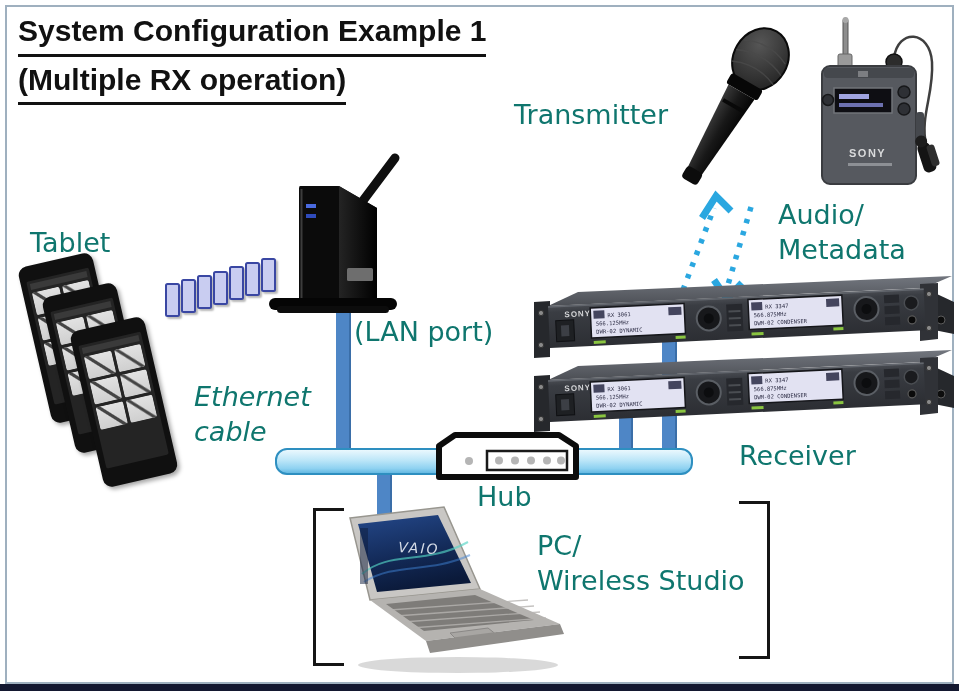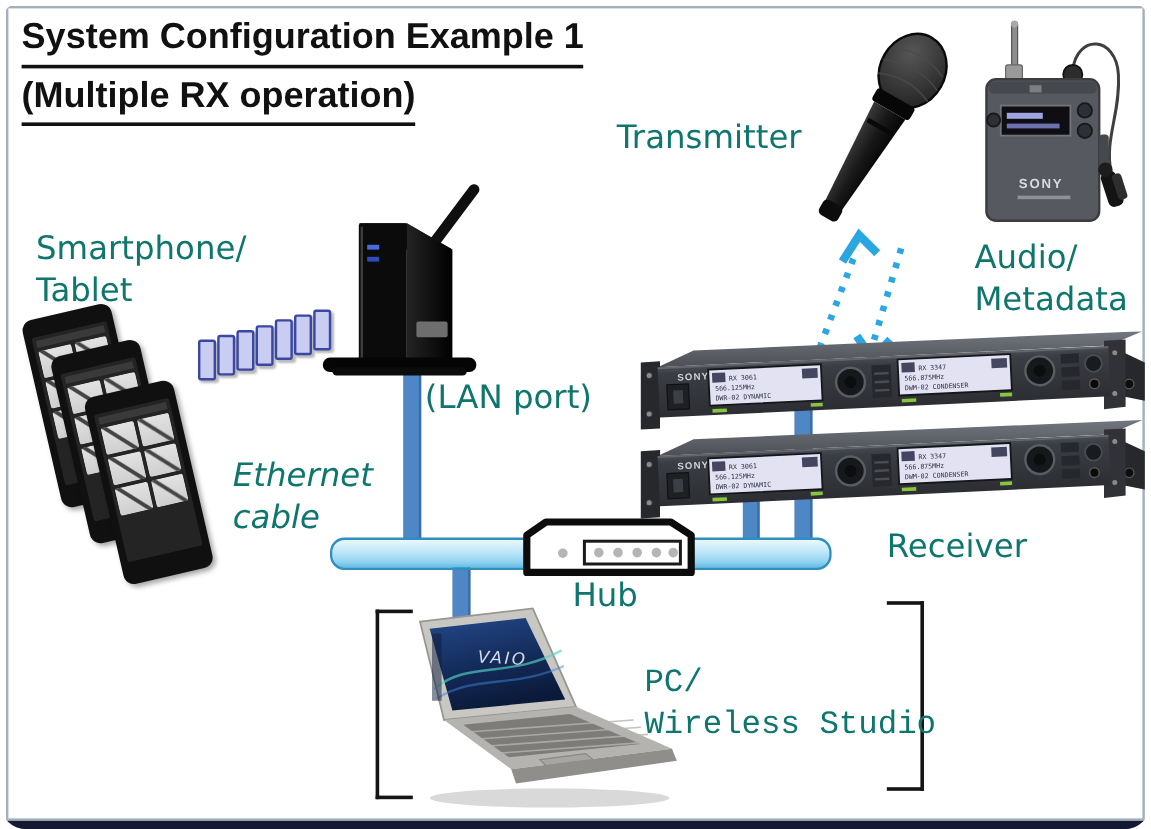--- a/index.html
+++ b/index.html
@@ -1,17 +1,17 @@
 <!DOCTYPE html>
 <html><head>
 <meta charset="utf-8">
 <style>
   html,body{margin:0;padding:0;background:#fff;}
   .canvas{position:relative;width:959px;height:691px;background:#fff;overflow:hidden;
-          font-family:"DejaVu Sans",sans-serif;color:#1c1c1c;border-radius:22px;}
+          font-family:"DejaVu Sans",sans-serif;color:#1c1c1c;}
   .frame{position:absolute;left:5px;top:5px;right:5px;bottom:7px;border:2px solid #9fb0bf;pointer-events:none;}
   .bottom-bar{position:absolute;left:0;right:0;bottom:0;height:7px;background:#141830;}
 
   
   .title{position:absolute;left:18px;top:10px;font-family:"Liberation Sans",sans-serif;
          font-weight:bold;font-size:30px;line-height:1.42;color:#111;}
   .title span{display:inline-block;border-bottom:3px solid #111;padding-bottom:1px;}
   .title .t2{margin-top:2px;}
   .lbl{position:absolute;font-size:27px;line-height:1.3;color:#0f766e;white-space:nowrap;}
 
@@ -50,36 +50,36 @@
 <div class="canvas">
 
   <div class="frame"></div>
 
   <div class="title">
     <span class="t1">System Configuration Example 1</span><br>
     <span class="t2">(Multiple RX operation)</span>
   </div>
 
   <div class="lbl" style="left:30px;top:190px;">
-    <span>Smartphone/</span><br>
+    <br>
     <span>Tablet</span>
   </div>
   <div class="lbl" style="left:514px;top:97px;">Transmitter</div>
-  <div class="lbl" style="left:812px;top:197px;">
+  <div class="lbl" style="left:778px;top:197px;">
     <span>Audio/</span><br>
     <span>Metadata</span>
   </div>
   <div class="lbl" style="left:354px;top:314px;">(LAN port)</div>
   <div class="lbl" style="left:194px;top:379px;font-style:italic;">
     <span>Ethernet</span><br>
     <span>cable</span>
   </div>
   <div class="lbl z6" style="left:477px;top:479px;">Hub</div>
   <div class="lbl" style="left:739px;top:438px;">Receiver</div>
-  <div class="lbl z6" style="left:537px;top:553px;font-family:Liberation Mono, monospace;">
+  <div class="lbl z6" style="left:537px;top:528px;">
     <span>PC/</span><br>
     <span>Wireless Studio</span>
   </div>
 
   <div class="cable" style="left:336px;top:310px;width:13px;height:142px;"></div>
   <div class="cable" style="left:377px;top:468px;width:13px;height:50px;"></div>
   <div class="cable" style="left:619px;top:414px;width:12px;height:40px;"></div>
   <div class="cable" style="left:662px;top:414px;width:13px;height:40px;"></div>
   <div class="cable" style="left:662px;top:338px;width:13px;height:42px;"></div>
 

